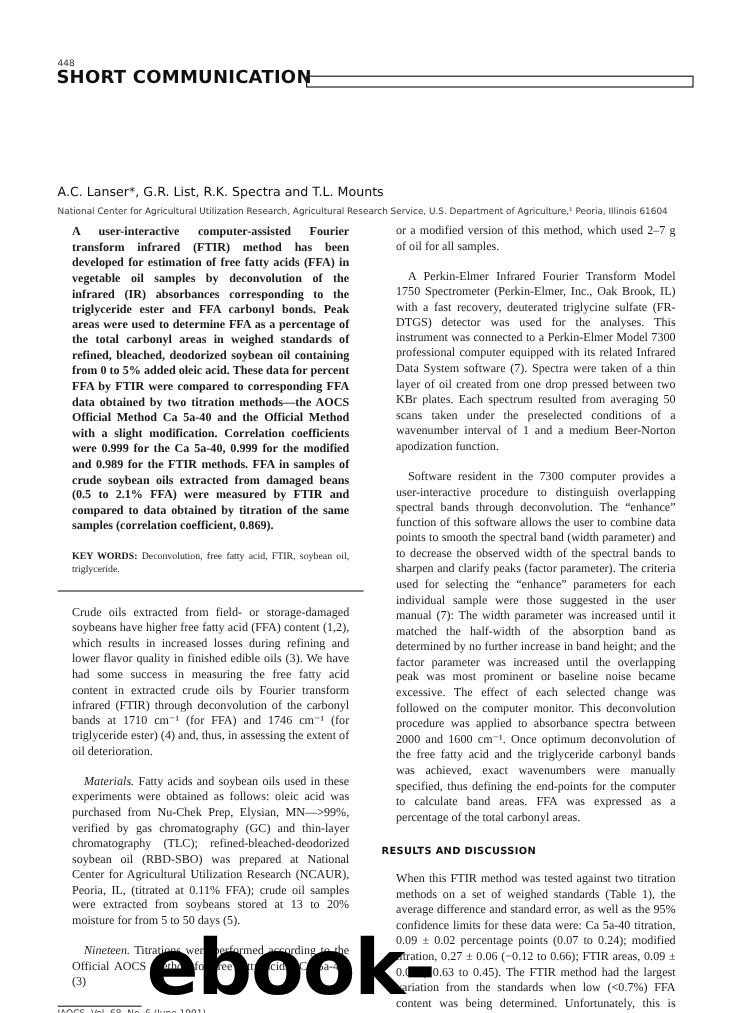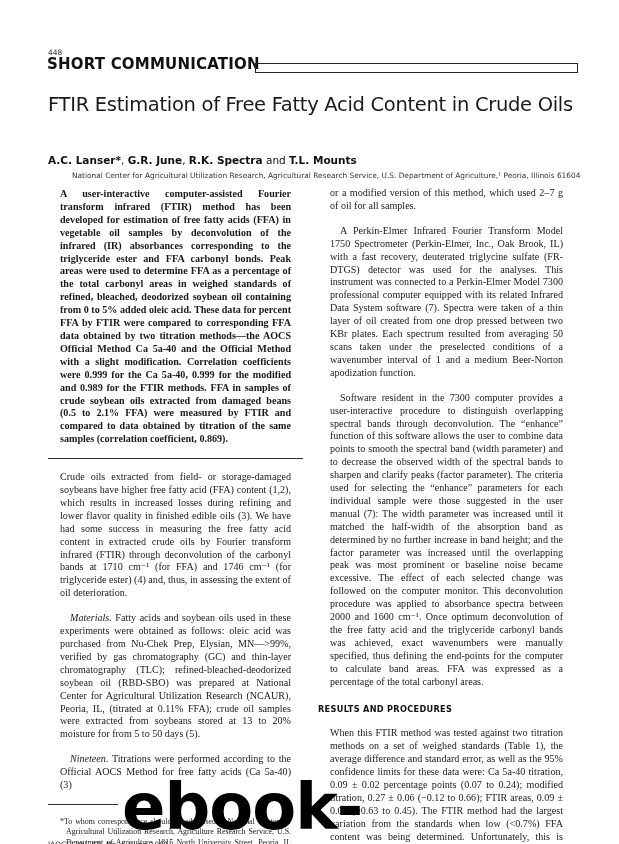--- a/index.html
+++ b/index.html
@@ -5,22 +5,22 @@
   html, body { margin:0; padding:0; background:#ffffff; }
   body { width:619px; height:844px; position:relative; overflow:hidden; color:#111; }
   .abs { position:absolute; }
   .sans { font-family:"DejaVu Sans", "Liberation Sans", sans-serif; }
   .serif { font-family:"Liberation Serif", "DejaVu Serif", serif; }
   #page-num { left:48px; top:48px; font-size:7.5px; color:#333; }
   #section-label { left:47px; top:55px; font-size:15px; font-weight:bold; letter-spacing:0.2px; color:#111; }
   #section-box { left:255px; top:63px; width:323px; height:10px; border:1.3px solid #222; box-sizing:border-box; }
   #title { left:48px; top:92px; width:540px; font-size:19.5px; line-height:25px; color:#1a1a1a; font-weight:normal; letter-spacing:-0.3px; }
   #authors { left:48px; top:154px; font-size:10.5px; color:#111; }
-  #authors b { font-weight:bold;text-align:right; }
-  #affil { left:48px; top:170px; width:540px; font-size:7.4px; line-height:12px; color:#333;margin-left:24px; }
+  #authors b { font-weight:normal;text-align:right; }
+  #affil { left:48px; top:170px; width:540px; font-size:7.4px; line-height:12px; color:#333; }
   .col { position:absolute; font-size:10.1px; line-height:12.9px; text-align:justify; color:#1a1a1a; }
   .col p { margin:12px; }
   .col p.indent { text-indent:10px; }
   #left-col { left:48px; top:176px; width:255px; }
   #right-col { left:318px; top:175px; width:257px; }
   .abstract { font-weight:bold; }
   .keywords { font-size:8.2px; line-height:11px; margin-top:4px !important; }
   .keywords .kw-label { font-weight:bold; }
   .rule { height:0; border-top:1.4px solid #333; margin:12px 0 12px 0; }
   .heading { font-family:"DejaVu Sans", "Liberation Sans", sans-serif; font-weight:bold; font-size:8.2px; letter-spacing:0.3px; margin:14px 0 9px 0 !important; color:#111; }
@@ -31,42 +31,42 @@
   em { font-style:italic; }
 </style>
 </head>
 <body>
 
 <div class="abs sans" id="page-num">448</div>
 <div class="abs sans" id="section-label">SHORT COMMUNICATION</div>
 <div class="abs" id="section-box"></div>
 
 <div class="abs sans" id="title">
-  <div>FTIR Estimation of Free Fatty Acid Content in Crude Oils</div>
 </div>
 
 <div class="abs sans" id="authors">
-  <b>A.C. Lanser*</b><span>, </span><b>G.R. June</b><span>, </span><b>R.K. Spectra</b><span> and </span><b>T.L. Mounts</b>
+  <b>A.C. Lanser*</b><span>, </span><b>G.R. List</b><span>, </span><b>R.K. Spectra</b><span> and </span><b>T.L. Mounts</b>
 </div>
 <div class="abs sans" id="affil">National Center for Agricultural Utilization Research, Agricultural Research Service, U.S. Department of Agriculture,¹ Peoria, Illinois 61604</div>
 
 <div class="col serif" id="left-col">
   <p class="abstract">A user-interactive computer-assisted Fourier transform infrared (FTIR) method has been developed for estimation of free fatty acids (FFA) in vegetable oil samples by deconvolution of the infrared (IR) absorbances corresponding to the triglyceride ester and FFA carbonyl bonds. Peak areas were used to determine FFA as a percentage of the total carbonyl areas in weighed standards of refined, bleached, deodorized soybean oil containing from 0 to 5% added oleic acid. These data for percent FFA by FTIR were compared to corresponding FFA data obtained by two titration methods—the AOCS Official Method Ca 5a-40 and the Official Method with a slight modification. Correlation coefficients were 0.999 for the Ca 5a-40, 0.999 for the modified and 0.989 for the FTIR methods. FFA in samples of crude soybean oils extracted from damaged beans (0.5 to 2.1% FFA) were measured by FTIR and compared to data obtained by titration of the same samples (correlation coefficient, 0.869).</p>
+  <p class="keywords"><span class="kw-label">KEY WORDS:</span><span> Deconvolution, free fatty acid, FTIR, soybean oil, triglyceride.</span></p>
   <div class="rule"></div>
   <p>Crude oils extracted from field- or storage-damaged soybeans have higher free fatty acid (FFA) content (1,2), which results in increased losses during refining and lower flavor quality in finished edible oils (3). We have had some success in measuring the free fatty acid content in extracted crude oils by Fourier transform infrared (FTIR) through deconvolution of the carbonyl bands at 1710 cm⁻¹ (for FFA) and 1746 cm⁻¹ (for triglyceride ester) (4) and, thus, in assessing the extent of oil deterioration.</p>
   <p class="indent"><em>Materials.</em><span> Fatty acids and soybean oils used in these experiments were obtained as follows: oleic acid was purchased from Nu-Chek Prep, Elysian, MN—&gt;99%, verified by gas chromatography (GC) and thin-layer chromatography (TLC); refined-bleached-deodorized soybean oil (RBD-SBO) was prepared at National Center for Agricultural Utilization Research (NCAUR), Peoria, IL, (titrated at 0.11% FFA); crude oil samples were extracted from soybeans stored at 13 to 20% moisture for from 5 to 50 days (5).</span></p>
   <p class="indent"><em>Nineteen.</em><span> Titrations were performed according to the Official AOCS Method for free fatty acids (Ca 5a-40) (3)</span></p>
   <div class="fn-rule"></div>
   <p class="footnote">*To whom correspondence should be addressed at National Center for Agricultural Utilization Research, Agriculture Research Service, U.S. Department of Agriculture, 1815 North University Street, Peoria, IL 61604.</p>
 
 </div>
 
 <div class="col serif" id="right-col">
   <p>or a modified version of this method, which used 2–7 g of oil for all samples.</p>
   <p class="indent">A Perkin-Elmer Infrared Fourier Transform Model 1750 Spectrometer (Perkin-Elmer, Inc., Oak Brook, IL) with a fast recovery, deuterated triglycine sulfate (FR-DTGS) detector was used for the analyses. This instrument was connected to a Perkin-Elmer Model 7300 professional computer equipped with its related Infrared Data System software (7). Spectra were taken of a thin layer of oil created from one drop pressed between two KBr plates. Each spectrum resulted from averaging 50 scans taken under the preselected conditions of a wavenumber interval of 1 and a medium Beer-Norton apodization function.</p>
   <p class="indent">Software resident in the 7300 computer provides a user-interactive procedure to distinguish overlapping spectral bands through deconvolution. The “enhance” function of this software allows the user to combine data points to smooth the spectral band (width parameter) and to decrease the observed width of the spectral bands to sharpen and clarify peaks (factor parameter). The criteria used for selecting the “enhance” parameters for each individual sample were those suggested in the user manual (7): The width parameter was increased until it matched the half-width of the absorption band as determined by no further increase in band height; and the factor parameter was increased until the overlapping peak was most prominent or baseline noise became excessive. The effect of each selected change was followed on the computer monitor. This deconvolution procedure was applied to absorbance spectra between 2000 and 1600 cm⁻¹. Once optimum deconvolution of the free fatty acid and the triglyceride carbonyl bands was achieved, exact wavenumbers were manually specified, thus defining the end-points for the computer to calculate band areas. FFA was expressed as a percentage of the total carbonyl areas.</p>
-  <p class="heading">RESULTS AND PROCEDURES</p>
+  <p class="heading">RESULTS AND DISCUSSION</p>
   <p>When this FTIR method was tested against two titration methods on a set of weighed standards (Table 1), the average difference and standard error, as well as the 95% confidence limits for these data were: Ca 5a-40 titration, 0.09 ± 0.02 percentage points (0.07 to 0.24); modified titration, 0.27 ± 0.06 (−0.12 to 0.66); FTIR areas, 0.09 ± 0.08 (−0.63 to 0.45). The FTIR method had the largest variation from the standards when low (&lt;0.7%) FFA content was being determined. Unfortunately, this is especially inherent in this method because identifying a small shoulder on the ester absorbance and trying to obtain an accurate area calculation is extremely difficult.</p>
   <p class="indent">Nineteen samples of crude soybean oil extracted from beans damaged during storage were analyzed for FFA by the FTIR method and the modified AOCS method (Table 2). Agreement, in general, is quite good on these samples (correlation coefficient, 0.869). The average difference between the titration and FTIR estimates was 0.02 ± 0.06</p>
 </div>
 
 <div class="abs sans" id="footer">JAOCS, Vol. 68, No. 6 (June 1991)</div>
 <div class="abs sans" id="watermark">ebook-hunter.org</div>
 
 </body></html>

